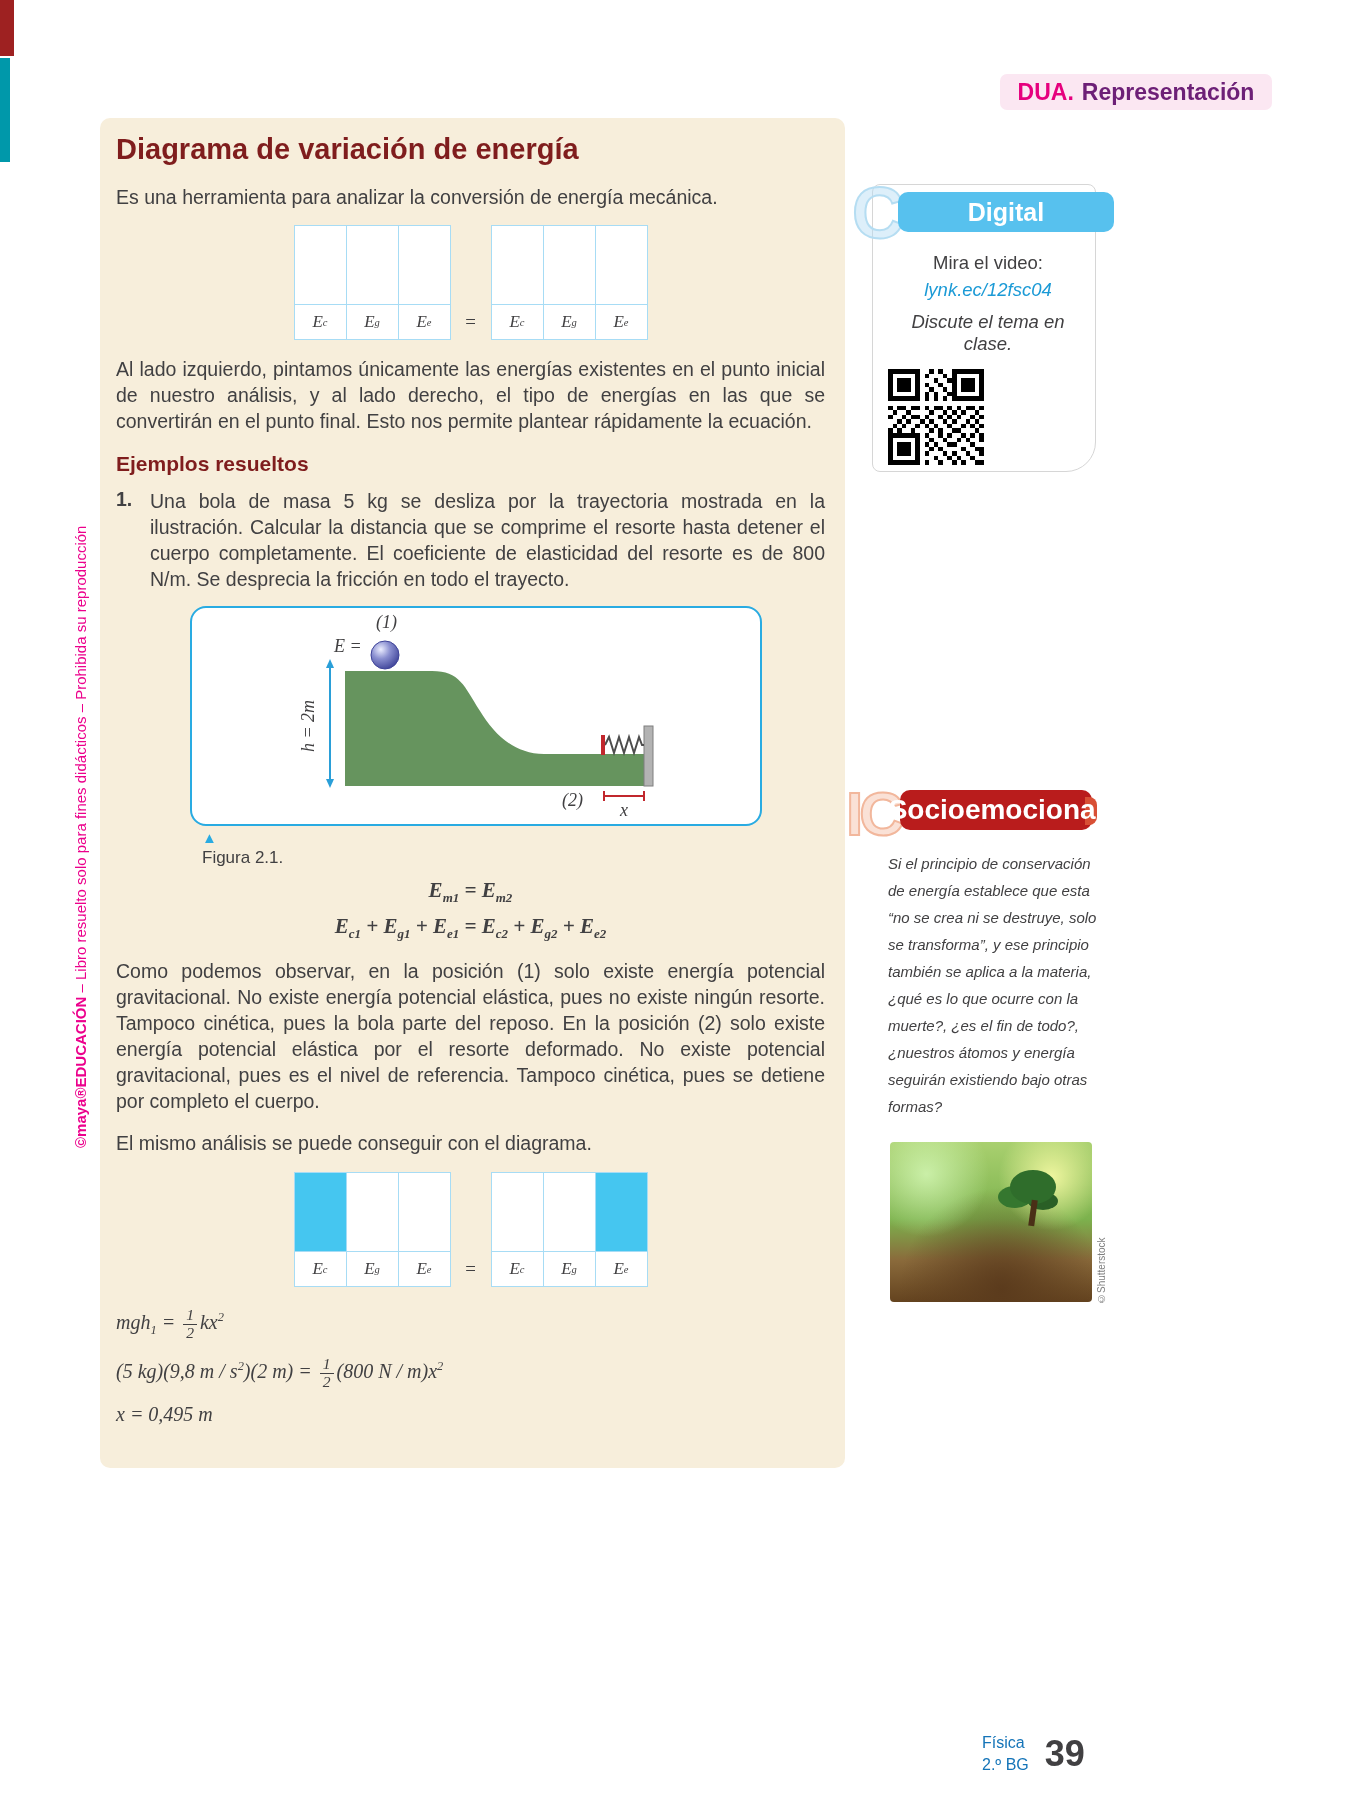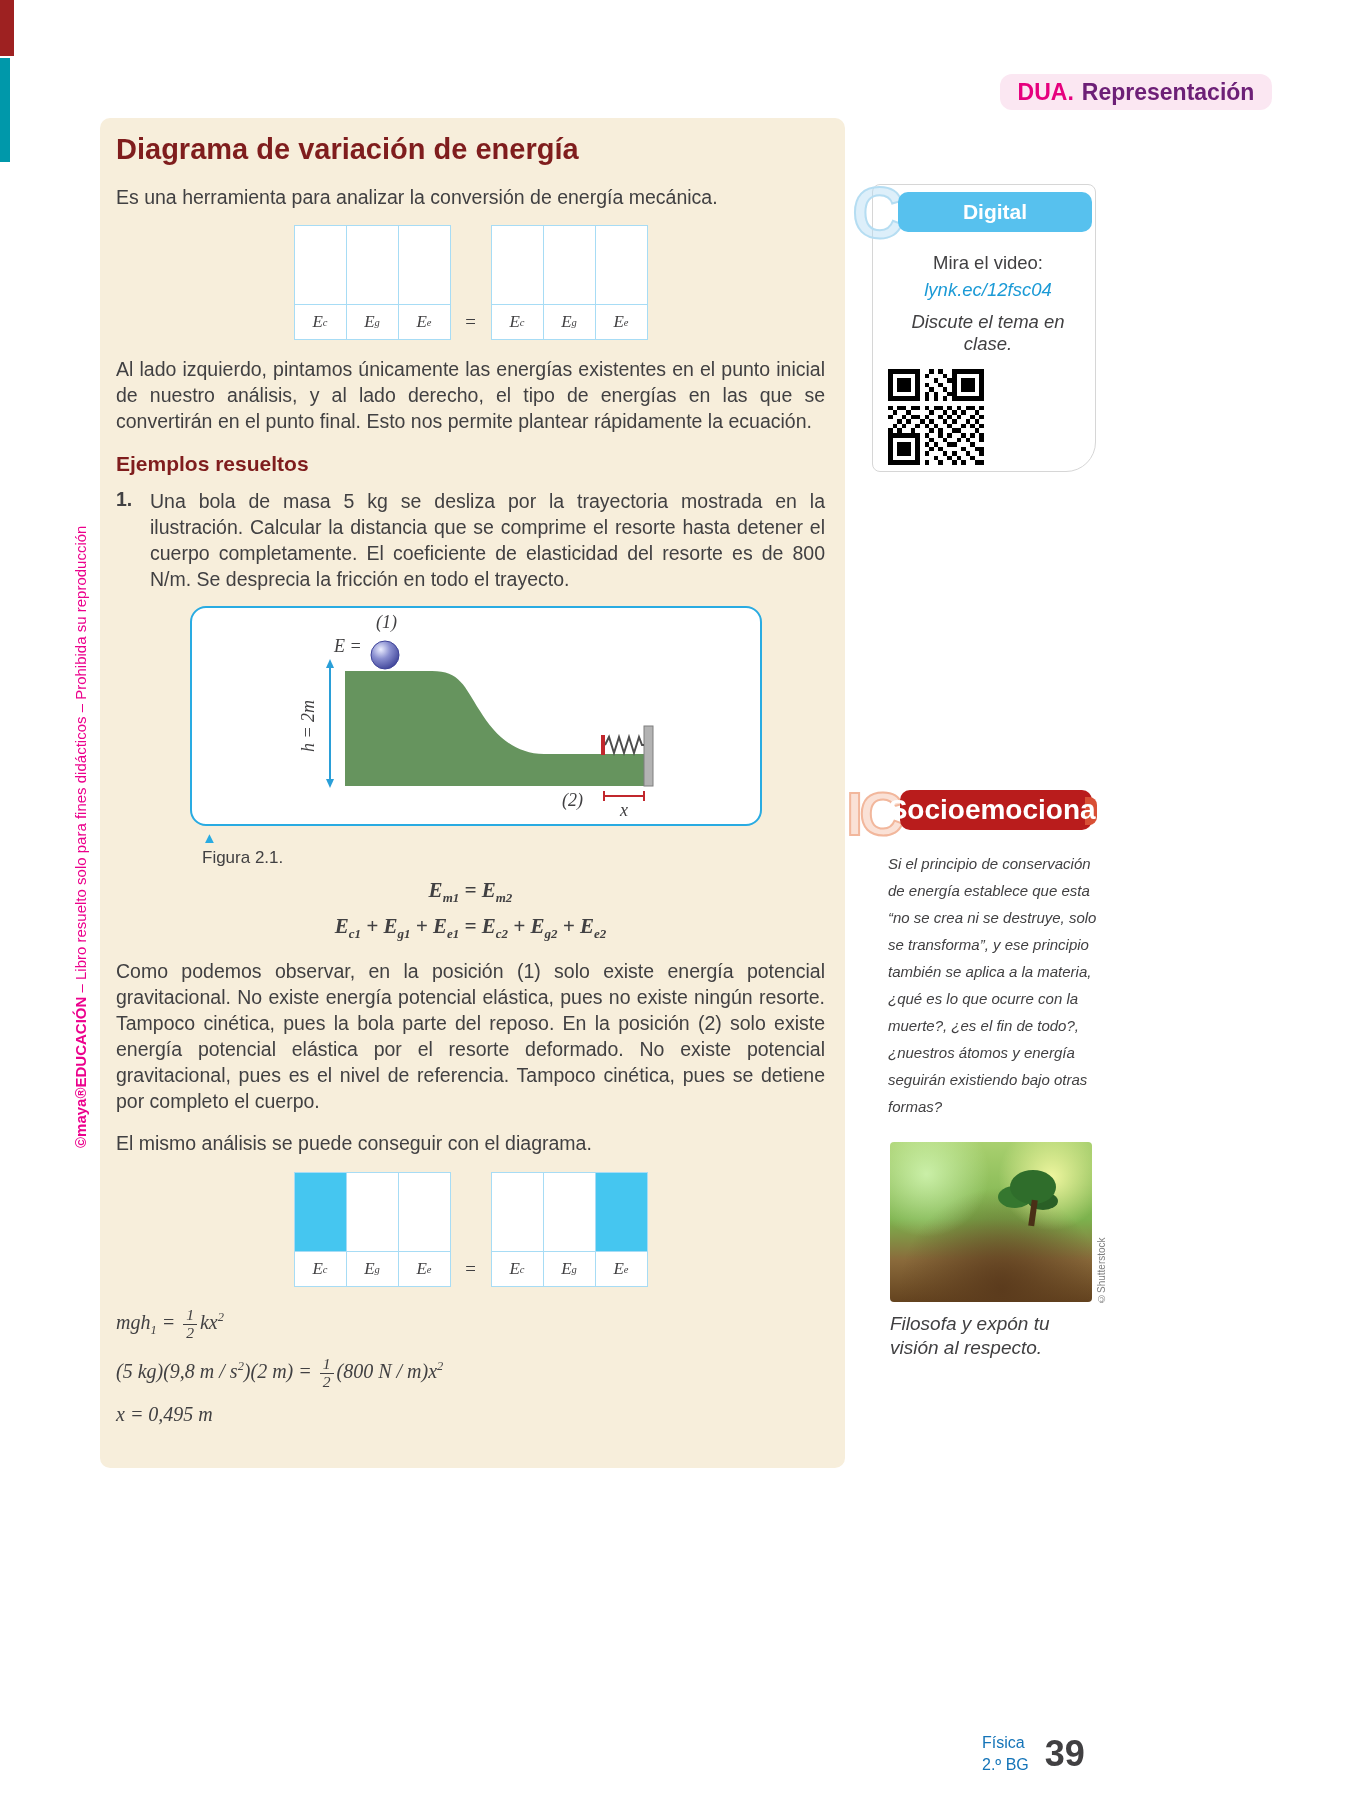--- a/index.html
+++ b/index.html
@@ -12,21 +12,21 @@
   .bar-teal { position:absolute; left:0; top:58px; width:10px; height:104px; background:#0098aa; }
 
   
   .side-note { position:absolute; left:72px; top:1148px; width:742px;
                transform:rotate(-90deg); transform-origin:0 0;
                color:#ec008c; font-size:15px; white-space:nowrap; }
   .side-note .brand { font-weight:bold; }
 
   
   .dua { position:absolute; left:1000px; top:74px; width:272px; height:36px;
-         background:#fbe7f2; border-radius:12px; display:flex; align-items:center;
+         background:#fbe7f2; border-radius:7px; display:flex; align-items:center;
          justify-content:center; gap:8px; font-size:23px; font-weight:bold; }
   .dua-label { color:#e6007e; }
   .dua-rest  { color:#6d2077; }
 
   
   .panel { position:absolute; left:100px; top:118px; width:745px; height:1350px;
            background:#f7eedb; border-radius:10px; padding:14px 20px 0 16px; overflow:hidden; }
   .title { color:#7f1d1d; font-size:29px; line-height:34px; margin-bottom:20px; font-weight:bold; }
   .intro { font-size:19.5px; }
   .para  { font-size:19.5px; line-height:26px; margin-top:16px; }
@@ -74,21 +74,21 @@
   
   .card-digital { position:absolute; left:872px; top:184px; width:224px; height:288px;
                   background:#fff; border:1px solid #d6d6d6; border-radius:8px 8px 30px 8px; z-index:0; }
   .glyph { position:absolute; font-weight:bold; color:rgba(180,220,245,0.45);
            -webkit-text-stroke:2px #b5ddf2; z-index:1; }
   .glyph-c  { left:852px; top:172px; font-size:72px; }
   .glyph-ic { left:846px; top:778px; font-size:62px; letter-spacing:-4px;
               color:rgba(246,196,173,0.5); -webkit-text-stroke-color:#f2b79c; }
   .pill { position:absolute; height:40px; border-radius:10px; color:#fff; font-weight:bold;
           display:flex; align-items:center; justify-content:center; z-index:2; }
-  .pill-digital { left:898px; top:192px; width:194px; background:#57c1ee; font-size:21px; }
+  .pill-digital { left:898px; top:192px; width:216px; background:#57c1ee; font-size:25px; }
   .pill-socio   { left:900px; top:790px; width:192px; background:#b91c1c; font-size:28px; }
   .pill-socio::after { content:""; position:absolute; right:-5px; top:7px; width:12px; height:28px;
                        background:#d84f35; border-radius:0 8px 8px 0; z-index:-1; }
   .digital-body { position:absolute; left:888px; top:252px; width:200px; font-size:18.5px; z-index:2;text-align:center; }
   .digital-body .link { display:block; color:#1b9ad6; font-style:italic; margin:5px 0 10px;
                         text-decoration:none; }
   .it { font-style:italic; }
   .qr { display:block; margin-top:14px; width:96px; height:96px; }
 
   
@@ -385,21 +385,20 @@
   </div>
 
   <span class="glyph glyph-ic">IC</span>
   <div class="pill pill-socio">Socioemocional</div>
   <div class="socio-text">Si el principio de conservación de energía establece que esta “no se crea ni se destruye, solo se transforma”, y ese principio también se aplica a la materia, ¿qué es lo que ocurre con la muerte?, ¿es el fin de todo?, ¿nuestros átomos y energía seguirán existiendo bajo otras formas?</div>
   <div class="socio-img">
     <div class="tree-canopy"></div>
     <div class="tree-trunk"></div>
   </div>
   <div class="credit">©Shutterstock</div>
-  <div class="socio-caption">Filosofa y expón tu visión al respecto.</div>
 
   <div class="footer">
     <div class="footer-col">
       <div>Física</div>
       <div>2.º BG</div>
     </div>
     <div class="footer-num">39</div>
   </div>
 
 </div>

